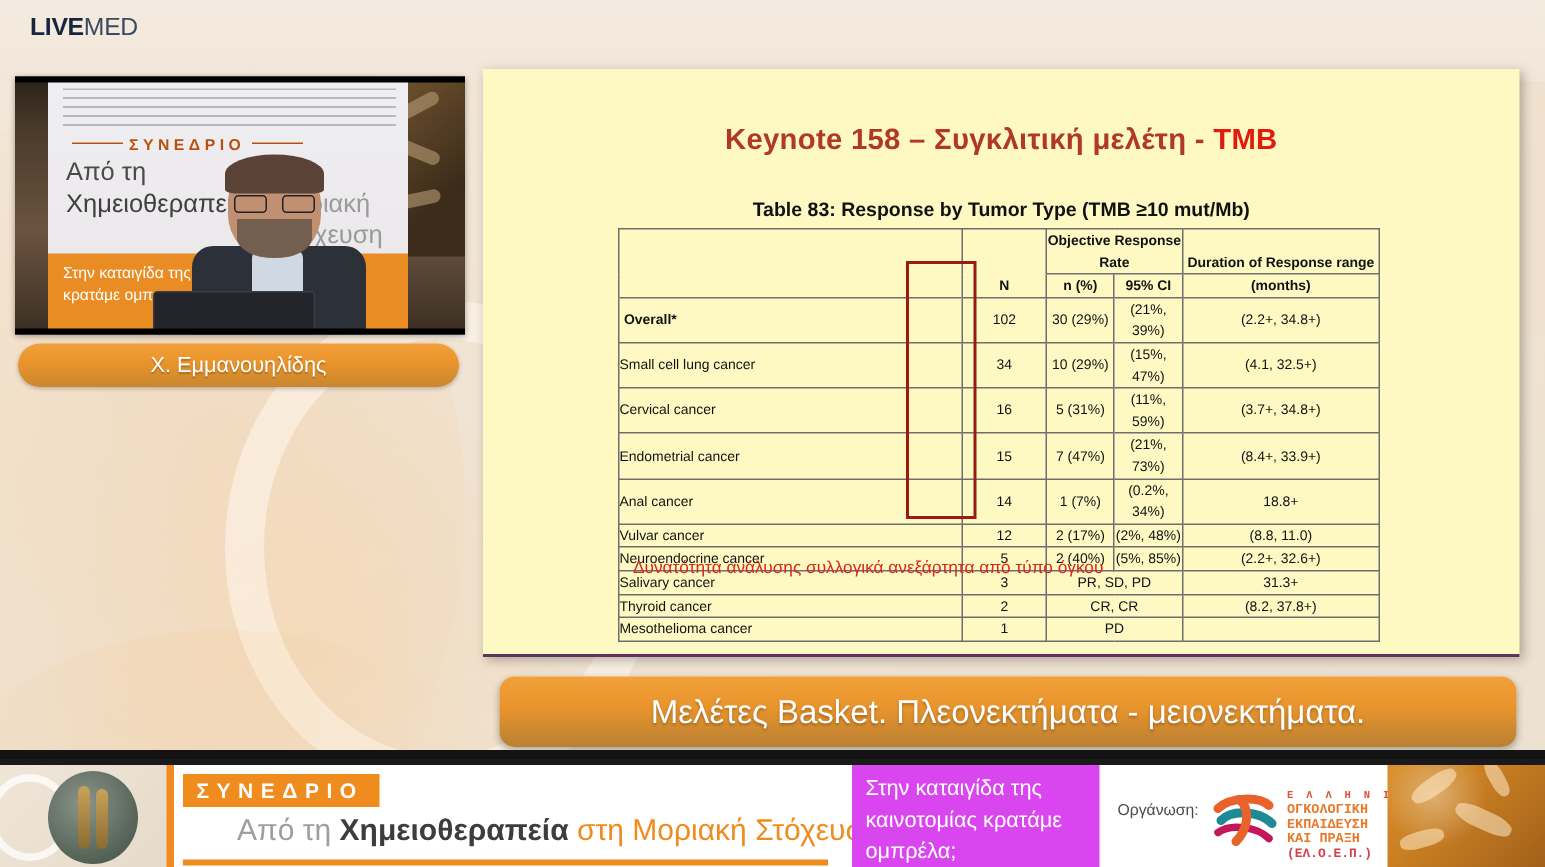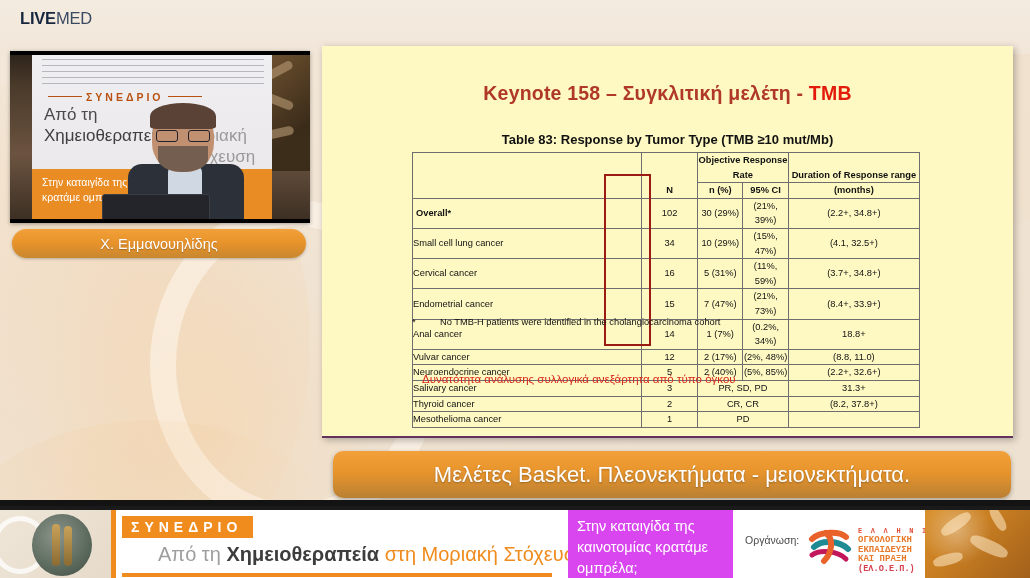--- a/index.html
+++ b/index.html
@@ -506,23 +506,20 @@
             <td class="c-name name">Mesothelioma cancer</td>
             <td class="c-n">1</td>
             <td class="wide2" colspan="2">PD</td>
             <td class="c-dur"></td>
           </tr>
         </tbody>
     </table>
 
     <div class="red-box"></div>
 
-    <div class="tbl-foot">
-      <span class="star">*</span><span>No TMB-H patients were identified in the cholangiocarcinoma cohort</span>
-    </div>
 
     <div class="note1">Δυνατότητα ανάλυσης συλλογικά ανεξάρτητα από τύπο όγκου</div>
   </div>
 
   <div class="topic-pill">
     <span>Μελέτες Basket. Πλεονεκτήματα - μειονεκτήματα.</span>
   </div>
 
   <div class="banner">
     <div class="bn-left">

